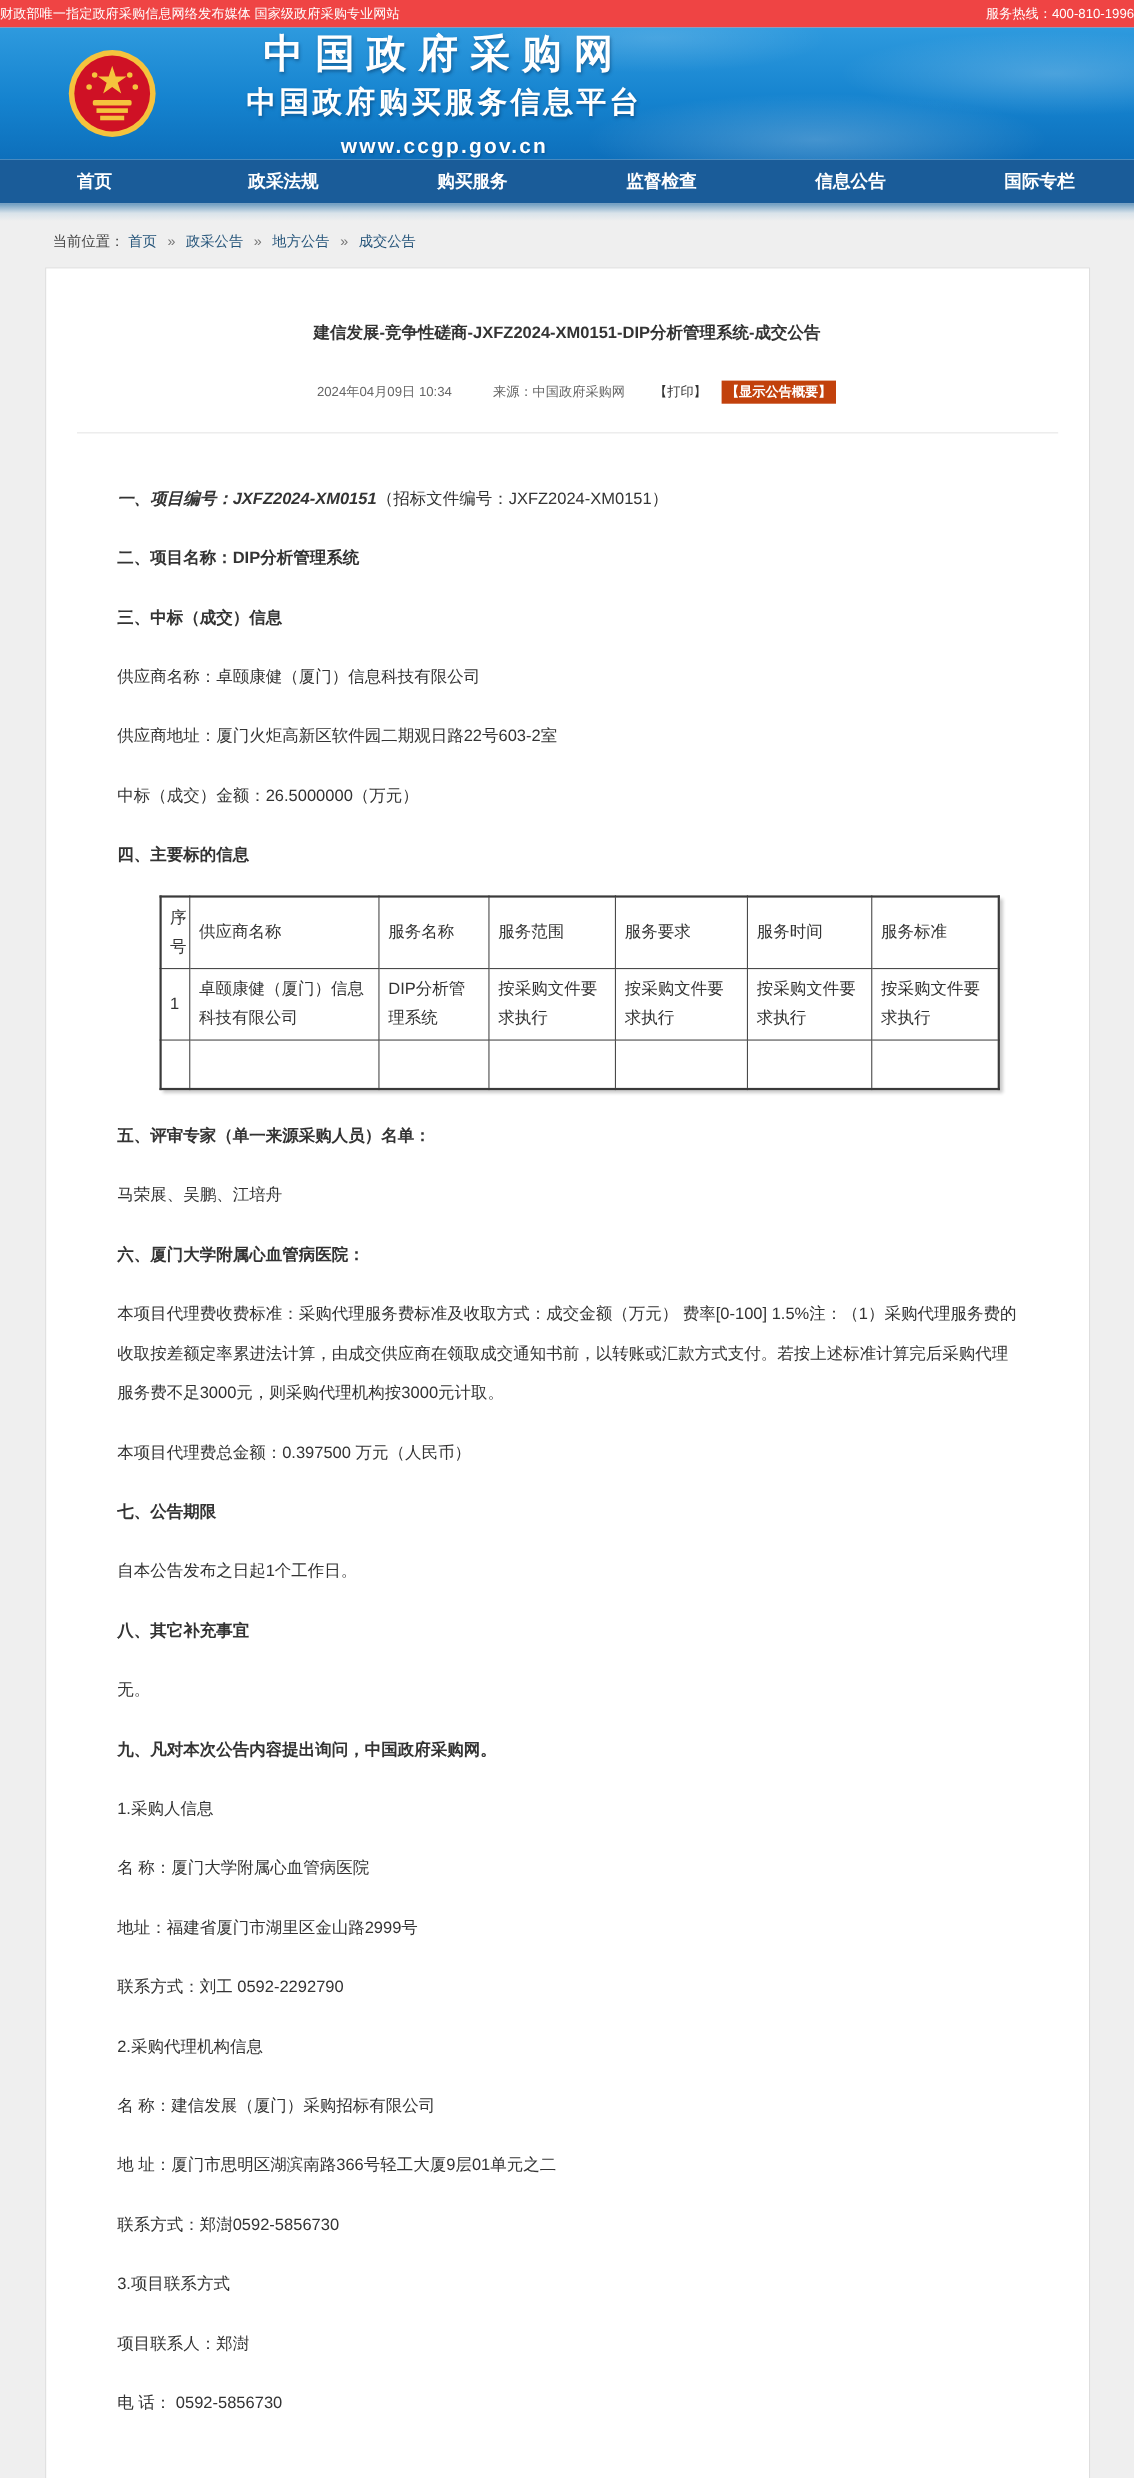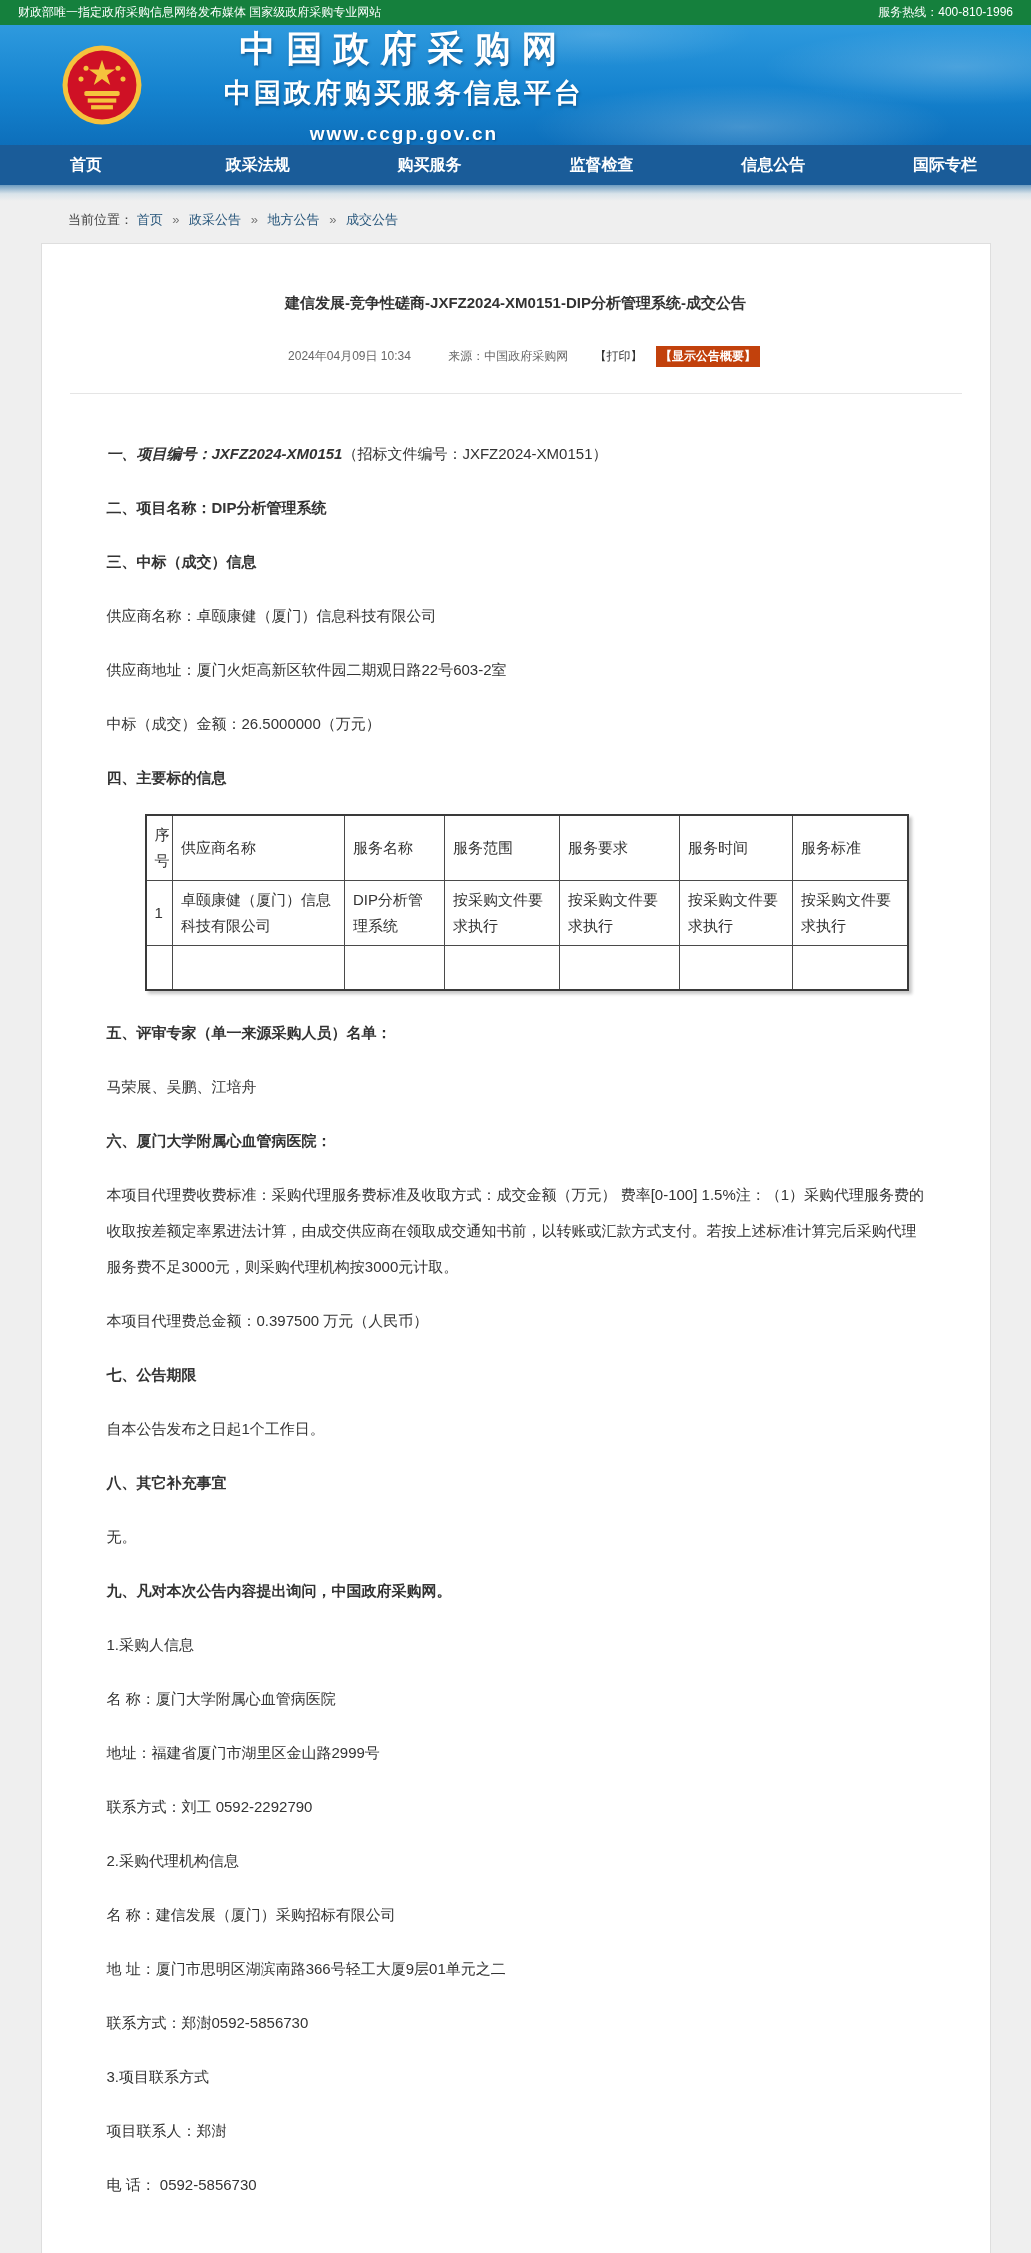--- a/index.html
+++ b/index.html
@@ -1,40 +1,40 @@
 <!DOCTYPE html>
 <html><head>
 <meta charset="utf-8">
 <style>
   *{box-sizing:border-box;margin:0;padding:0;}
   html,body{width:1031px;}
   body{background:#efefef;font-family:"Liberation Sans","DejaVu Sans",sans-serif;color:#333;}
 
   
-  .topbar{height:25px;background:#15803d;color:#fff;font-size:12px;display:flex;justify-content:space-between;align-items:center;padding:0 18px;}
+  .topbar{height:25px;background:#ef4444;color:#fff;font-size:12px;display:flex;justify-content:space-between;align-items:center;padding:0 0;}
 
   
   .header{height:120px;background:linear-gradient(180deg,#2e9ade 0%,#1583cf 55%,#0d6fbb 100%);position:relative;display:flex;align-items:center;padding-left:60px;overflow:hidden;}
   .header::before{content:"";position:absolute;inset:0;background:
     radial-gradient(ellipse 300px 60px at 72% 85%, rgba(255,255,255,.22), transparent 70%),
     radial-gradient(ellipse 280px 55px at 93% 35%, rgba(255,255,255,.20), transparent 70%),
     radial-gradient(ellipse 220px 45px at 58% 8%, rgba(255,255,255,.14), transparent 70%);}
   .emblem{width:84px;height:84px;margin-right:20px;position:relative;z-index:1;flex:0 0 auto;}
   .brand{position:relative;z-index:1;text-align:center;color:#fff;width:480px;}
   .brand-main{font-size:36px;font-weight:bold;letter-spacing:11px;white-space:nowrap;text-shadow:1px 2px 3px rgba(0,40,80,.45);}
   .brand-sub{font-size:27px;font-weight:bold;letter-spacing:3px;margin-top:1px;text-shadow:1px 2px 3px rgba(0,40,80,.45);}
   .brand-url{font-size:19px;font-weight:bold;letter-spacing:2px;margin-top:12px;text-shadow:1px 1px 2px rgba(0,40,80,.4);}
 
   
   .nav{height:40px;background:#1a5c99;display:flex;}
   .nav-item{flex:1;color:#fff;font-size:16px;font-weight:bold;display:flex;align-items:center;justify-content:center;text-decoration:none;cursor:pointer;}
   .nav-fade{height:16px;background:linear-gradient(180deg,#6d9cc0 0%,#d9e3ea 55%,#efefef 100%);}
 
   
-  .breadcrumb{padding:10px 0 8px 68px;font-size:13px;color:#444;}
+  .breadcrumb{padding:10px 0 8px 48px;font-size:13px;color:#444;}
   .breadcrumb a{color:#27567b;text-decoration:none;cursor:pointer;}
   .breadcrumb .sep{color:#777;margin:0 6px;}
 
   
   .card{width:950px;margin:6px auto 9px;background:#fff;border:1px solid #dedede;padding:44px 0 70px;min-height:1975px;}
   .title{font-size:15px;color:#333;text-align:center;margin:0 30px 28px;font-weight:bold;line-height:30px;}
   .meta{text-align:center;font-size:12px;color:#666;margin-bottom:26px;}
   .meta .piece{margin:0 17px;}
   .meta .print{color:#333;margin-left:6px;text-decoration:none;cursor:pointer;}
   .summary-badge{display:inline-block;background:#c2410c;color:#fff;padding:2px 4px;margin-left:10px;text-decoration:none;cursor:pointer;font-weight:bold;}

